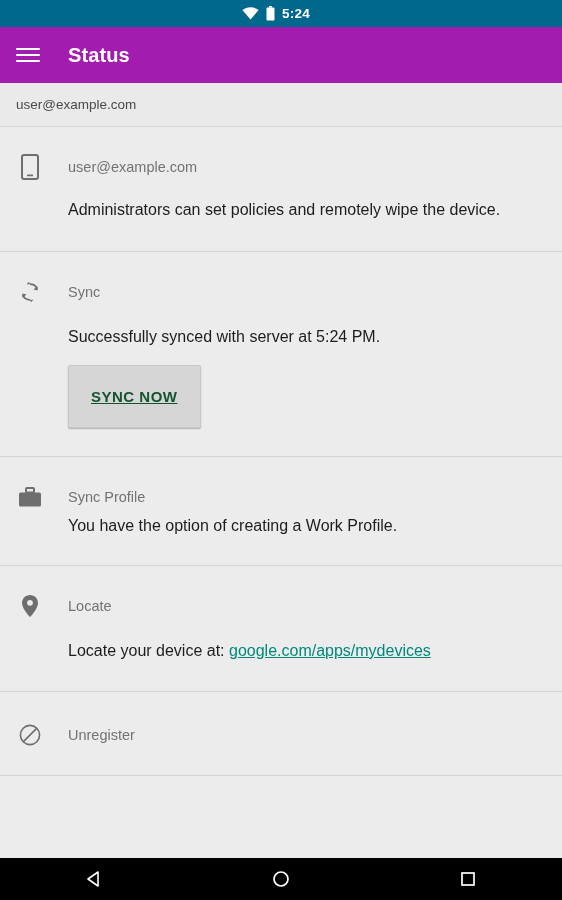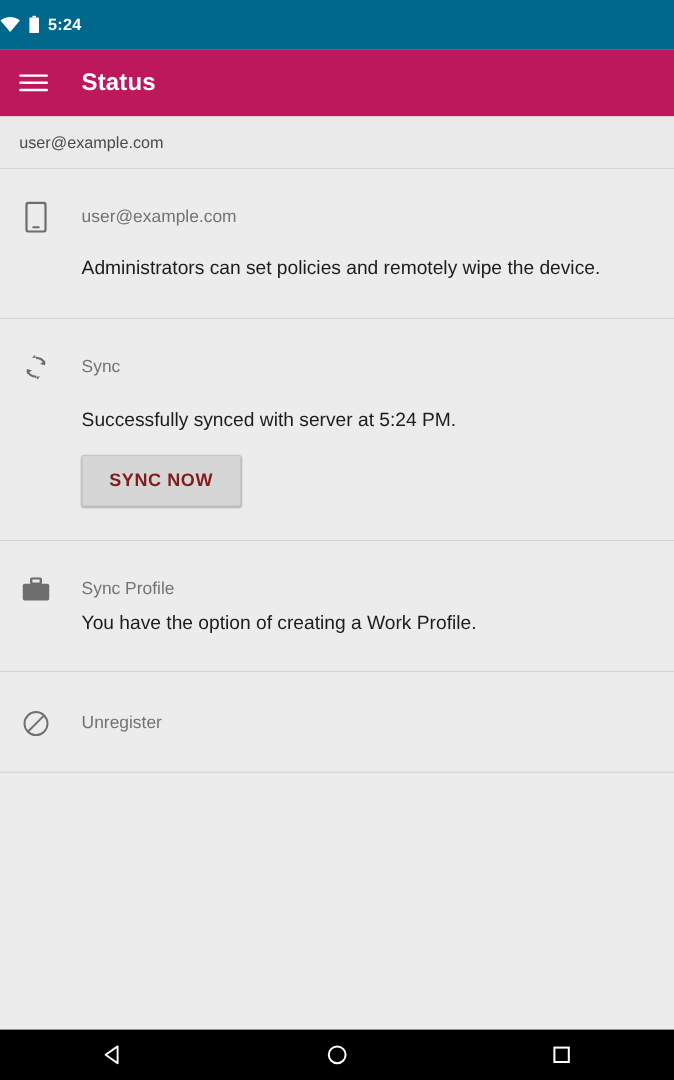--- a/index.html
+++ b/index.html
@@ -6,34 +6,34 @@
   html, body {
     width: 562px; height: 900px;
     background: #ececec;
     font-family: "Liberation Sans", sans-serif;
     overflow: hidden;
   }
   .screen { position: relative; width: 562px; height: 900px; background: #ececec; }
 
   
   .statusbar {
-    height: 41px; background: #00688c;
-    display: flex; align-items: center; justify-content: flex-start;
+    height: 27px; background: #00688c;
+    display: flex; align-items: center; justify-content: center;
     padding-right: 10px; gap: 7px;
   }
   .statusbar .sb-time {
     color: #ffffff; font-size: 13.5px; font-weight: bold;
     letter-spacing: .2px; line-height: 1;
   }
   .ic-wifi { width: 17px; height: 13px; display: block; }
   .ic-batt { width: 9px; height: 15px; display: block; }
 
   
   .appbar {
-    height: 56px; background: #be185d;
+    height: 56px; background: #a21caf;
     display: flex; align-items: center; padding-left: 16px;
   }
   .hamburger {
     width: 24px; height: 24px; display: flex; flex-direction: column;
     justify-content: center; gap: 4px; cursor: pointer; margin-right: 28px;
   }
   .hamburger i { display: block; height: 2px; background: #fff; border-radius: 1px; }
   .appbar .title {
     color: #ffffff; font-size: 20px; font-weight: bold; letter-spacing: .1px;
   }
@@ -73,24 +73,25 @@
   }
   .sec-line + .sec-line { margin-top: 11px; }
 
   .btn {
     display: inline-block;
     background: #d6d6d6;
     border: 1px solid #c8c8c8;
     border-radius: 2px;
     box-shadow: 0 1px 1.5px rgba(0,0,0,.26);
     font-family: "Liberation Sans", sans-serif;
-    font-size: 15px; font-weight: bold; color: #7f1d1d;
+    font-size: 15px; font-weight: bold; color: #14532d;
     letter-spacing: .5px;
-    padding: 12px 22px;
+    padding: 22px 22px;
     cursor: pointer;
+    text-decoration: underline;
   }
   .link {
     color: #00897b; text-decoration: underline; cursor: pointer;
   }
 
   
   .s-device .sec-head { padding-top: 26px; }
   .s-device .sec-body { margin-top: 18px; padding-bottom: 30px; }
 
   .s-sync .sec-head { padding-top: 26px; }
@@ -197,20 +198,34 @@
           <rect x="1" y="5.5" width="22" height="14" rx="1.5" fill="#6e6e6e"></rect>
         </svg>
       </span>
       <span class="sec-title">Sync Profile</span>
     </div>
     <div class="sec-body">
       <div class="sec-line">You have the option of creating a Work Profile.</div>
     </div>
   </div>
 
+  <div class="section s-locate">
+    <div class="sec-head">
+      <span class="sec-icon">
+        <svg width="18" height="24" viewBox="0 0 18 24">
+          <path d="M9 1 C4.6 1 1 4.6 1 9 C1 15 9 23 9 23 C9 23 17 15 17 9 C17 4.6 13.4 1 9 1 Z" fill="#6e6e6e"></path>
+          <circle cx="9" cy="8.8" r="2.9" fill="#ececec"></circle>
+        </svg>
+      </span>
+      <span class="sec-title">Locate</span>
+    </div>
+    <div class="sec-body">
+      <div class="sec-line"><span>Locate your device at: </span><span class="link">google.com/apps/mydevices</span></div>
+    </div>
+  </div>
 
   <div class="section s-unreg">
     <div class="sec-head">
       <span class="sec-icon">
         <svg width="22" height="22" viewBox="0 0 22 22">
           <circle cx="11" cy="11" r="9.6" fill="none" stroke="#6e6e6e" stroke-width="1.6"></circle>
           <line x1="4.4" y1="17.6" x2="17.6" y2="4.4" stroke="#6e6e6e" stroke-width="1.6"></line>
         </svg>
       </span>
       <span class="sec-title">Unregister</span>

